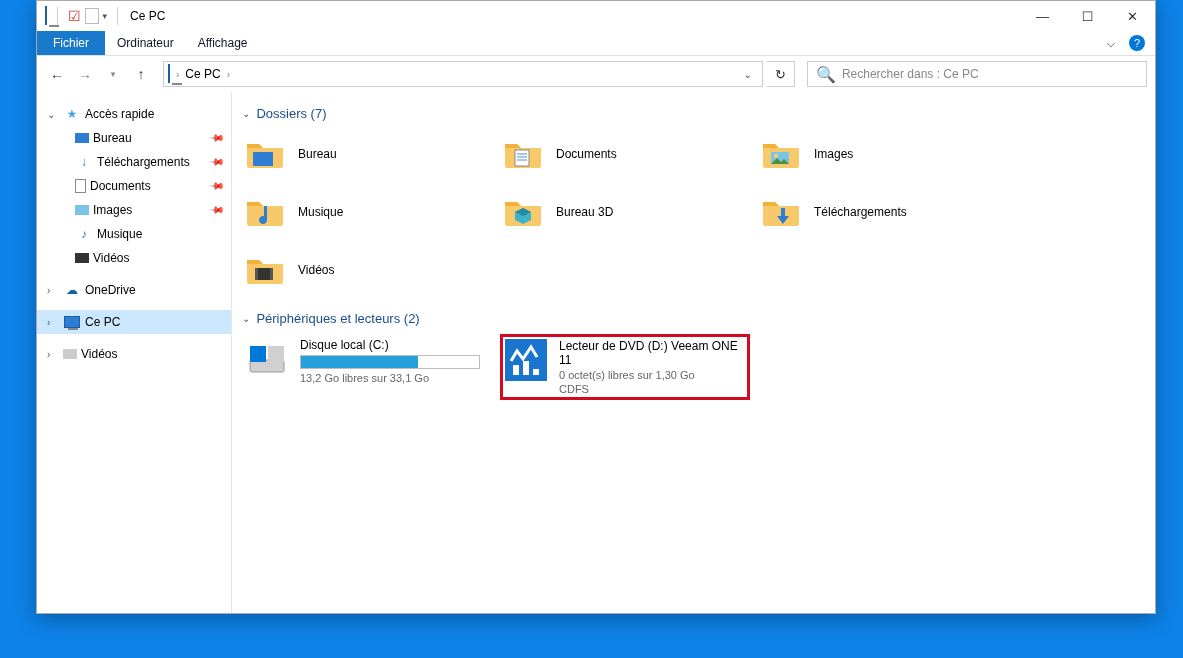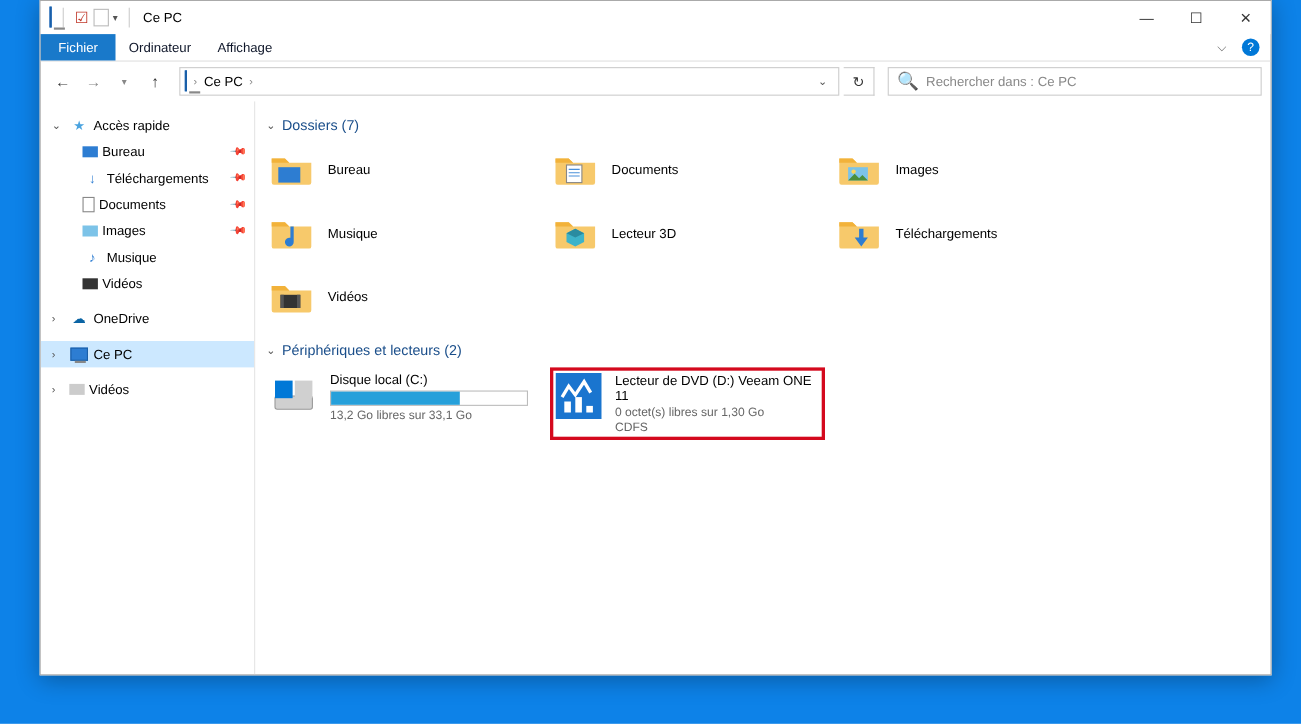--- a/index.html
+++ b/index.html
@@ -227,21 +227,21 @@
         </div>
         <div class="folderitem">
           <span class="ficon">
               <svg class="ic-folder" viewBox="0 0 40 32">
                 <path fill="#f7c96b" d="M2 6h12l4 4h20v18a2 2 0 0 1-2 2H4a2 2 0 0 1-2-2z"></path>
                 <path fill="#f2b23a" d="M2 6h12l4 4H2z"></path>
                 <path fill="#3db3c9" d="M20 12l8 4v8l-8 4-8-4v-8z"></path>
                 <path fill="#2a8ba0" d="M20 12l8 4-8 4-8-4z"></path>
               </svg>
             </span>
-          <span class="flabel">Lecteur 3D</span>
+          <span class="flabel">Bureau 3D</span>
         </div>
         <div class="folderitem">
           <span class="ficon">
               <svg class="ic-folder" viewBox="0 0 40 32">
                 <path fill="#f7c96b" d="M2 6h12l4 4h20v18a2 2 0 0 1-2 2H4a2 2 0 0 1-2-2z"></path>
                 <path fill="#f2b23a" d="M2 6h12l4 4H2z"></path>
                 <path fill="#2d7dd2" d="M20 12v8h-4l6 8 6-8h-4v-8z"></path>
               </svg>
             </span>
           <span class="flabel">Téléchargements</span>

